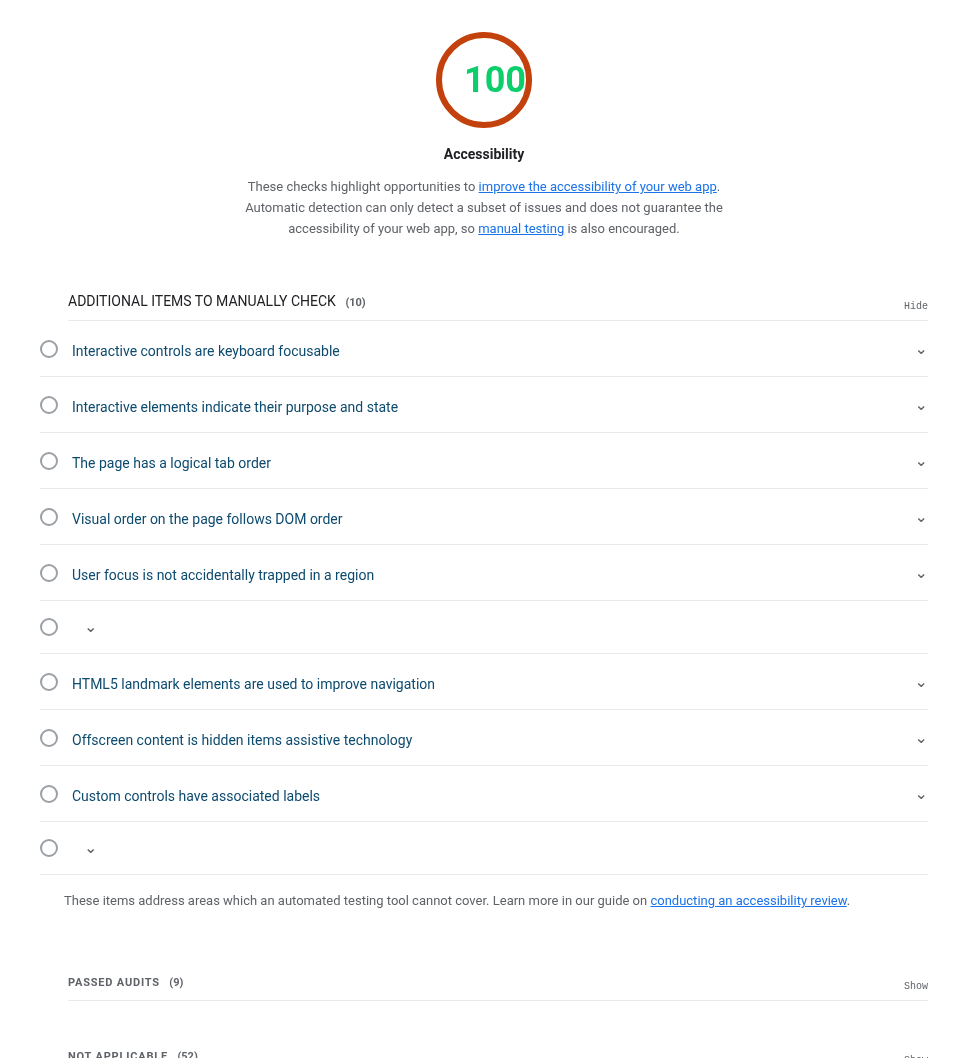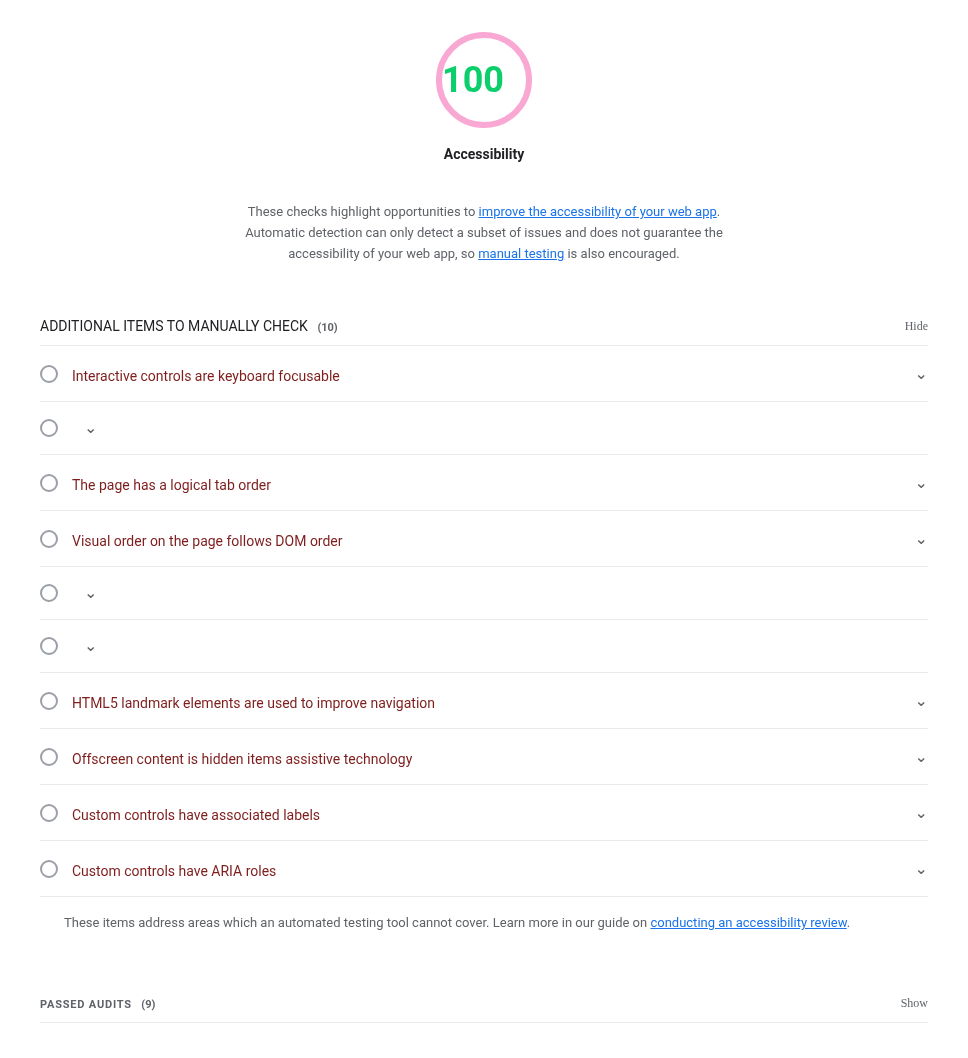--- a/index.html
+++ b/index.html
@@ -26,24 +26,24 @@
       display: flex;
       flex-direction: column;
       align-items: center;
       margin-bottom: 40px;
     }
 
     .score-circle {
       width: 96px;
       height: 96px;
       border-radius: 50%;
-      border: 6px solid #f9a8d4;
+      border: 6px solid #c2410c;
       display: flex;
       align-items: center;
-      justify-content: flex-start;
+      justify-content: flex-end;
       margin-bottom: 16px;
     }
 
     .score-number {
       font-size: 36px;
       font-weight: 700;
       color: #0cce6b;
     }
 
     .score-title {
@@ -52,59 +52,59 @@
       color: #202124;
       margin-bottom: 12px;
     }
 
     .score-description {
       text-align: center;
       max-width: 500px;
       color: #5f6368;
       font-size: 13px;
       line-height: 1.6;
-      margin-top: 25px;
     }
 
     .score-description a {
       color: #1a73e8;
       text-decoration: underline;
       cursor: pointer;
     }
 
     .section-header {
       display: flex;
       justify-content: space-between;
-      align-items: center;
+      align-items: flex-end;
       padding: 12px 0 8px 0;
       border-bottom: 1px solid #e8eaed;
       margin-bottom: 0;
+      margin-left: 28px;
     }
 
     .section-title {
       font-size: 11px;
       font-weight: 700;
       letter-spacing: 0.8px;
       color: #5f6368;
       text-transform: uppercase;
     }
 
     .section-count {
       color: #5f6368;
       font-size: 11px;
       font-weight: 700;
     }
 
     .section-toggle {
-      font-size: 12px;
+      font-size: 10px;
       color: #5f6368;
       cursor: pointer;
       background: none;
       border: none;
-      font-family: Liberation Serif, serif;
+      font-family: Liberation Mono, monospace;
     }
 
     .audit-list {
       border-bottom: 1px solid #e8eaed;
     }
 
     .audit-item {
       display: flex;
       align-items: center;
       padding: 14px 0;
@@ -121,21 +121,21 @@
       height: 18px;
       border-radius: 50%;
       border: 2px solid #9aa0a6;
       margin-right: 14px;
       flex-shrink: 0;
     }
 
     .audit-label {
       flex: 1;
       font-size: 14px;
-      color: #7f1d1d;
+      color: #0c4a6e;
       margin-top: 6px;
     }
 
     .chevron-icon {
       color: #5f6368;
       font-size: 16px;
       margin-left: 12px;
     }
 
     .manual-check-note {
@@ -185,37 +185,39 @@
   <div class="audit-list">
 
     <div class="audit-item">
       <div class="audit-icon"></div>
       <span class="audit-label">Interactive controls are keyboard focusable</span>
       <span class="chevron-icon">⌄</span>
     </div>
 
     <div class="audit-item">
       <div class="audit-icon"></div>
+      <span class="audit-label">Interactive elements indicate their purpose and state</span>
       <span class="chevron-icon">⌄</span>
     </div>
 
     <div class="audit-item">
       <div class="audit-icon"></div>
       <span class="audit-label">The page has a logical tab order</span>
       <span class="chevron-icon">⌄</span>
     </div>
 
     <div class="audit-item">
       <div class="audit-icon"></div>
       <span class="audit-label">Visual order on the page follows DOM order</span>
       <span class="chevron-icon">⌄</span>
     </div>
 
     <div class="audit-item">
       <div class="audit-icon"></div>
+      <span class="audit-label">User focus is not accidentally trapped in a region</span>
       <span class="chevron-icon">⌄</span>
     </div>
 
     <div class="audit-item">
       <div class="audit-icon"></div>
       <span class="chevron-icon">⌄</span>
     </div>
 
     <div class="audit-item">
       <div class="audit-icon"></div>
@@ -230,21 +232,20 @@
     </div>
 
     <div class="audit-item">
       <div class="audit-icon"></div>
       <span class="audit-label">Custom controls have associated labels</span>
       <span class="chevron-icon">⌄</span>
     </div>
 
     <div class="audit-item">
       <div class="audit-icon"></div>
-      <span class="audit-label">Custom controls have ARIA roles</span>
       <span class="chevron-icon">⌄</span>
     </div>
 
   </div>
 
   <div class="manual-check-note">
     <span>These items address areas which an automated testing tool cannot cover. Learn more in our guide on </span><a>conducting an accessibility review</a><span>.</span>
   </div>
 
   <div class="passed-section">

